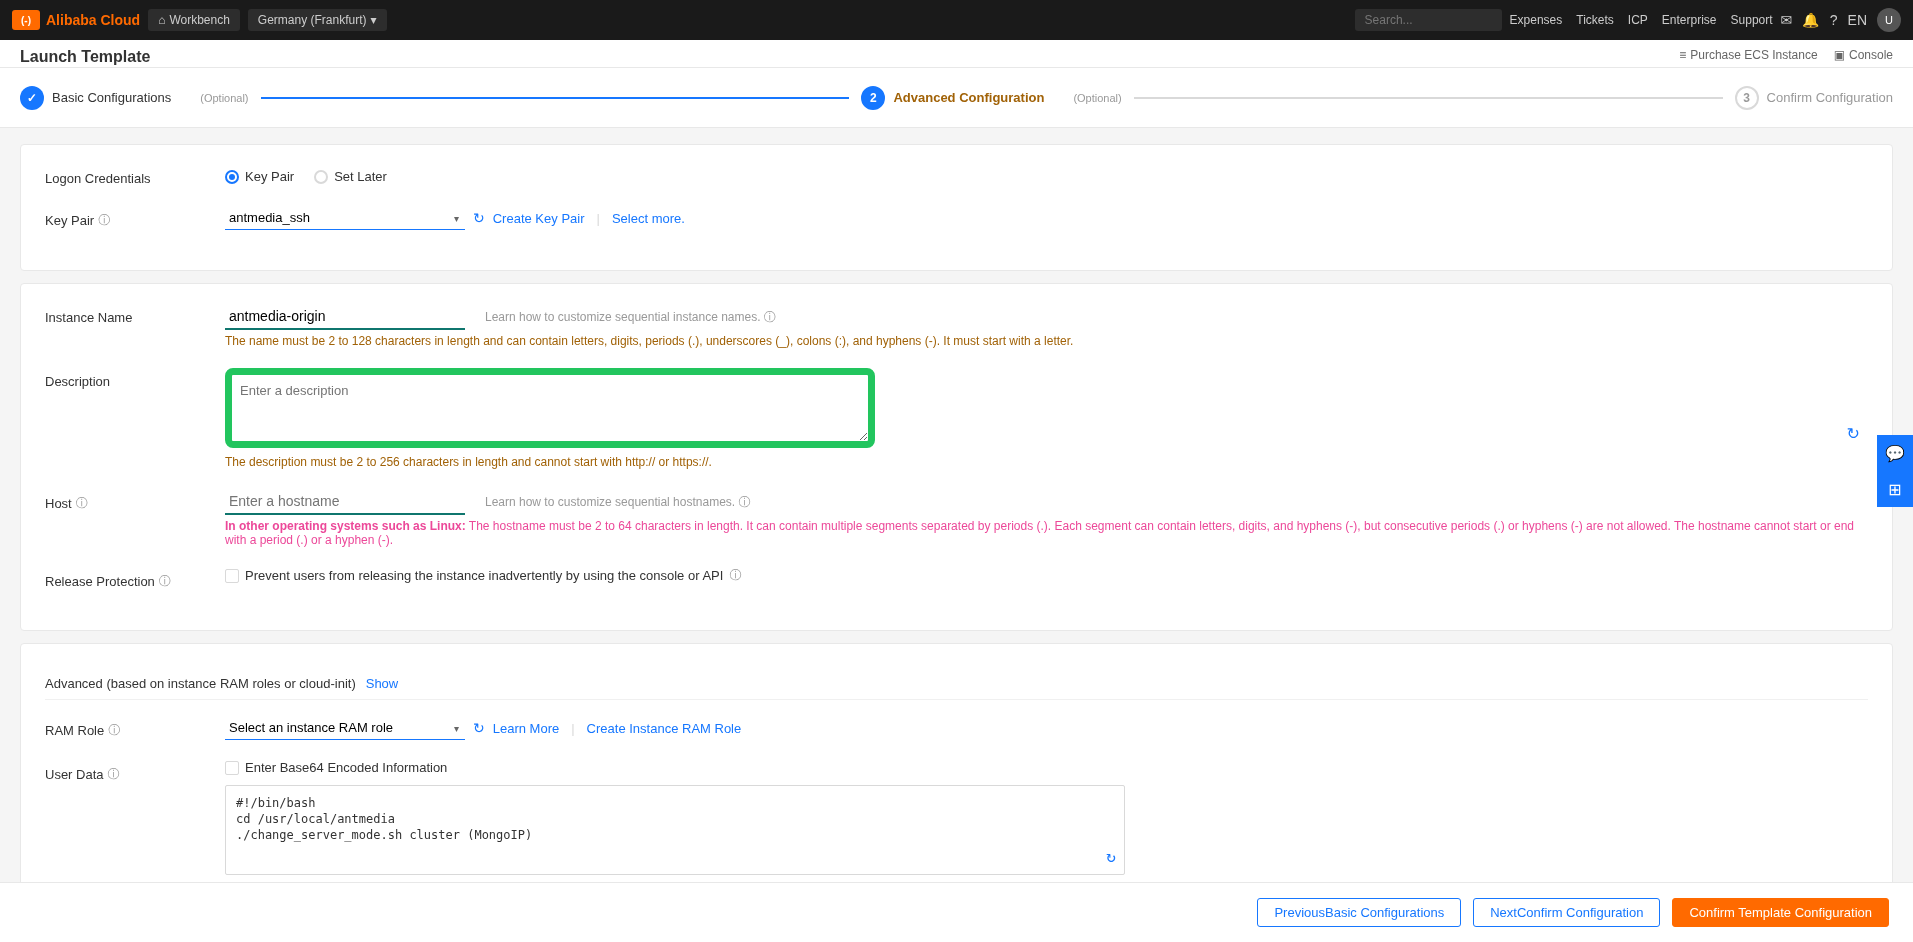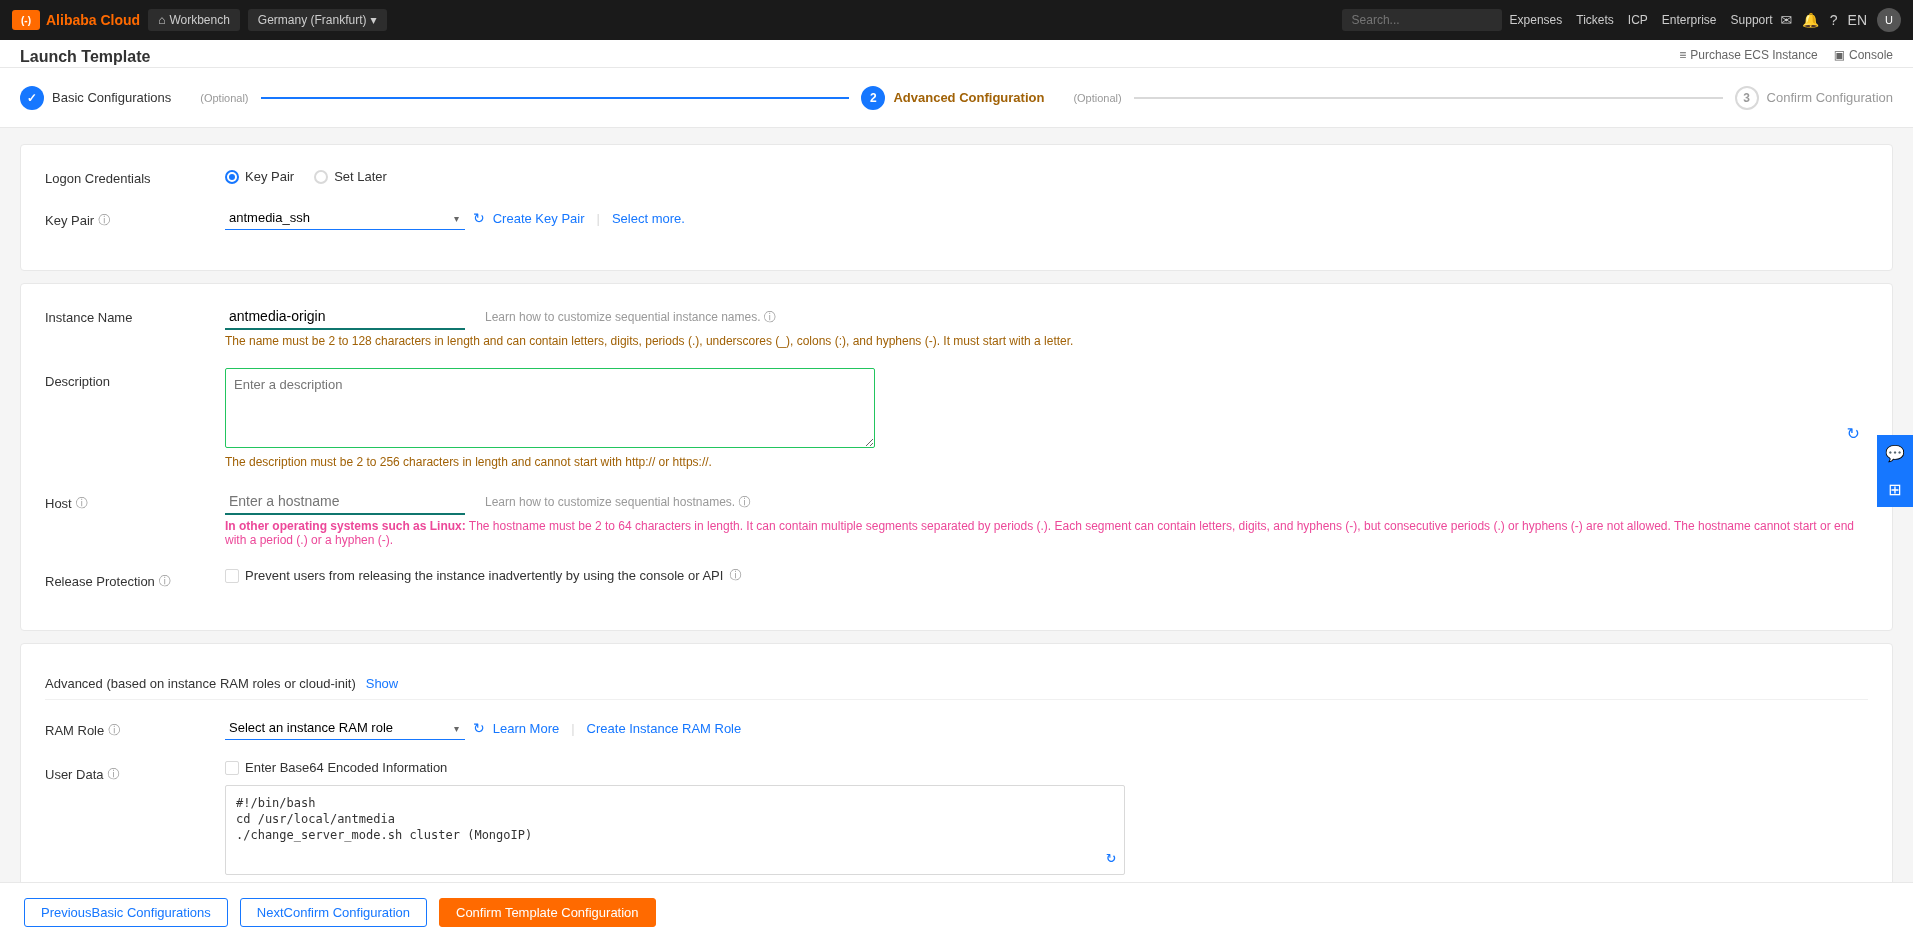--- a/index.html
+++ b/index.html
@@ -8,21 +8,21 @@
     
     .top-nav {
       display: flex; align-items: center; height: 40px;
       background: #1a1a1a; color: #fff; padding: 0 12px; gap: 8px;
     }
     .top-nav .logo { display: flex; align-items: center; gap: 6px; font-size: 14px; font-weight: bold; color: #ff6a00; }
     .top-nav .logo-icon { width: 28px; height: 20px; background: #ff6a00; border-radius: 3px; display: flex; align-items: center; justify-content: center; color: white; font-size: 10px; font-weight: bold; }
     .top-nav .workbench-btn { display: flex; align-items: center; gap: 4px; background: #2d2d2d; padding: 4px 10px; border-radius: 3px; font-size: 12px; color: #ccc; cursor: pointer; }
     .top-nav .region-btn { display: flex; align-items: center; gap: 4px; background: #2d2d2d; padding: 4px 10px; border-radius: 3px; font-size: 12px; color: #ccc; cursor: pointer; }
     .top-nav .spacer { flex: 1; }
-    .top-nav .search-bar { background: #2d2d2d; border: none; border-radius: 3px; padding: 4px 10px; color: #ccc; font-size: 12px; width: 160px; }
+    .top-nav .search-bar { background: #2d2d2d; border: none; border-radius: 3px; padding: 4px 10px; color: #ccc; font-size: 12px; width: 147px; }
     .top-nav .nav-links { display: flex; gap: 14px; font-size: 12px; color: #ccc; }
     .top-nav .nav-links span { cursor: pointer; }
     .top-nav .nav-icons { display: flex; gap: 10px; align-items: center; color: #ccc; font-size: 14px; }
     .top-nav .avatar { width: 24px; height: 24px; border-radius: 50%; background: #555; display: flex; align-items: center; justify-content: center; font-size: 11px; color: white; cursor: pointer; }
 
     
     .sub-nav {
       background: #fff; border-bottom: 1px solid #e8e8e8;
       display: flex; align-items: flex-start; justify-content: space-between;
       padding: 8px 20px; height: 28px;
@@ -101,21 +101,21 @@
     
     .link { color: #1677ff; cursor: pointer; text-decoration: none; }
     .pipe { color: #d9d9d9; margin: 0 4px; }
 
     
     .hint-text { font-size: 12px; color: #a16207; margin-top: 4px; }
     .hint-text.warning { color: #ec4899; }
 
     
     .form-textarea {
-      width: 100%; border: 1px solid #22c55e; border-radius: 2px;
+      width: 100%; border: 7px solid #22c55e; border-radius: 8px;
       padding: 8px; font-size: 13px; outline: none; resize: vertical;
       min-height: 80px; font-family: Arial, sans-serif;
     }
     .textarea-wrapper { position: relative; }
     .textarea-refresh { position: absolute; bottom: 8px; right: 8px; color: #1677ff; cursor: pointer; font-size: 16px; }
 
     
     .advanced-header {
       display: flex; align-items: center; gap: 6px;
       font-size: 13px; color: #333; padding: 12px 0 8px 0;
@@ -132,21 +132,21 @@
       width: 100%; border: 1px solid #d9d9d9; border-radius: 2px;
       padding: 10px; font-size: 12px; font-family: monospace;
       background: #fff; min-height: 80px; color: #333; position: relative;
     }
     .code-refresh { position: absolute; bottom: 8px; right: 8px; color: #1677ff; cursor: pointer; font-size: 16px; }
 
     
     .bottom-bar {
       position: fixed; bottom: 0; left: 0; right: 0;
       background: #fff; border-top: 1px solid #e8e8e8;
-      display: flex; align-items: center;
+      display: flex; justify-content: flex-end; align-items: center;
       padding: 12px 24px; gap: 12px; z-index: 100; height: 60px;
     }
     .btn { padding: 6px 16px; border-radius: 3px; font-size: 13px; cursor: pointer; border: 1px solid #d9d9d9; background: #fff; color: #333; }
     .btn-primary { background: #ff6a00; border-color: #ff6a00; color: #fff; }
     .btn-default-blue { border-color: #1677ff; color: #1677ff; background: #fff; }
 
     
     .info-icon { color: #999; font-size: 12px; cursor: pointer; }
 
     

